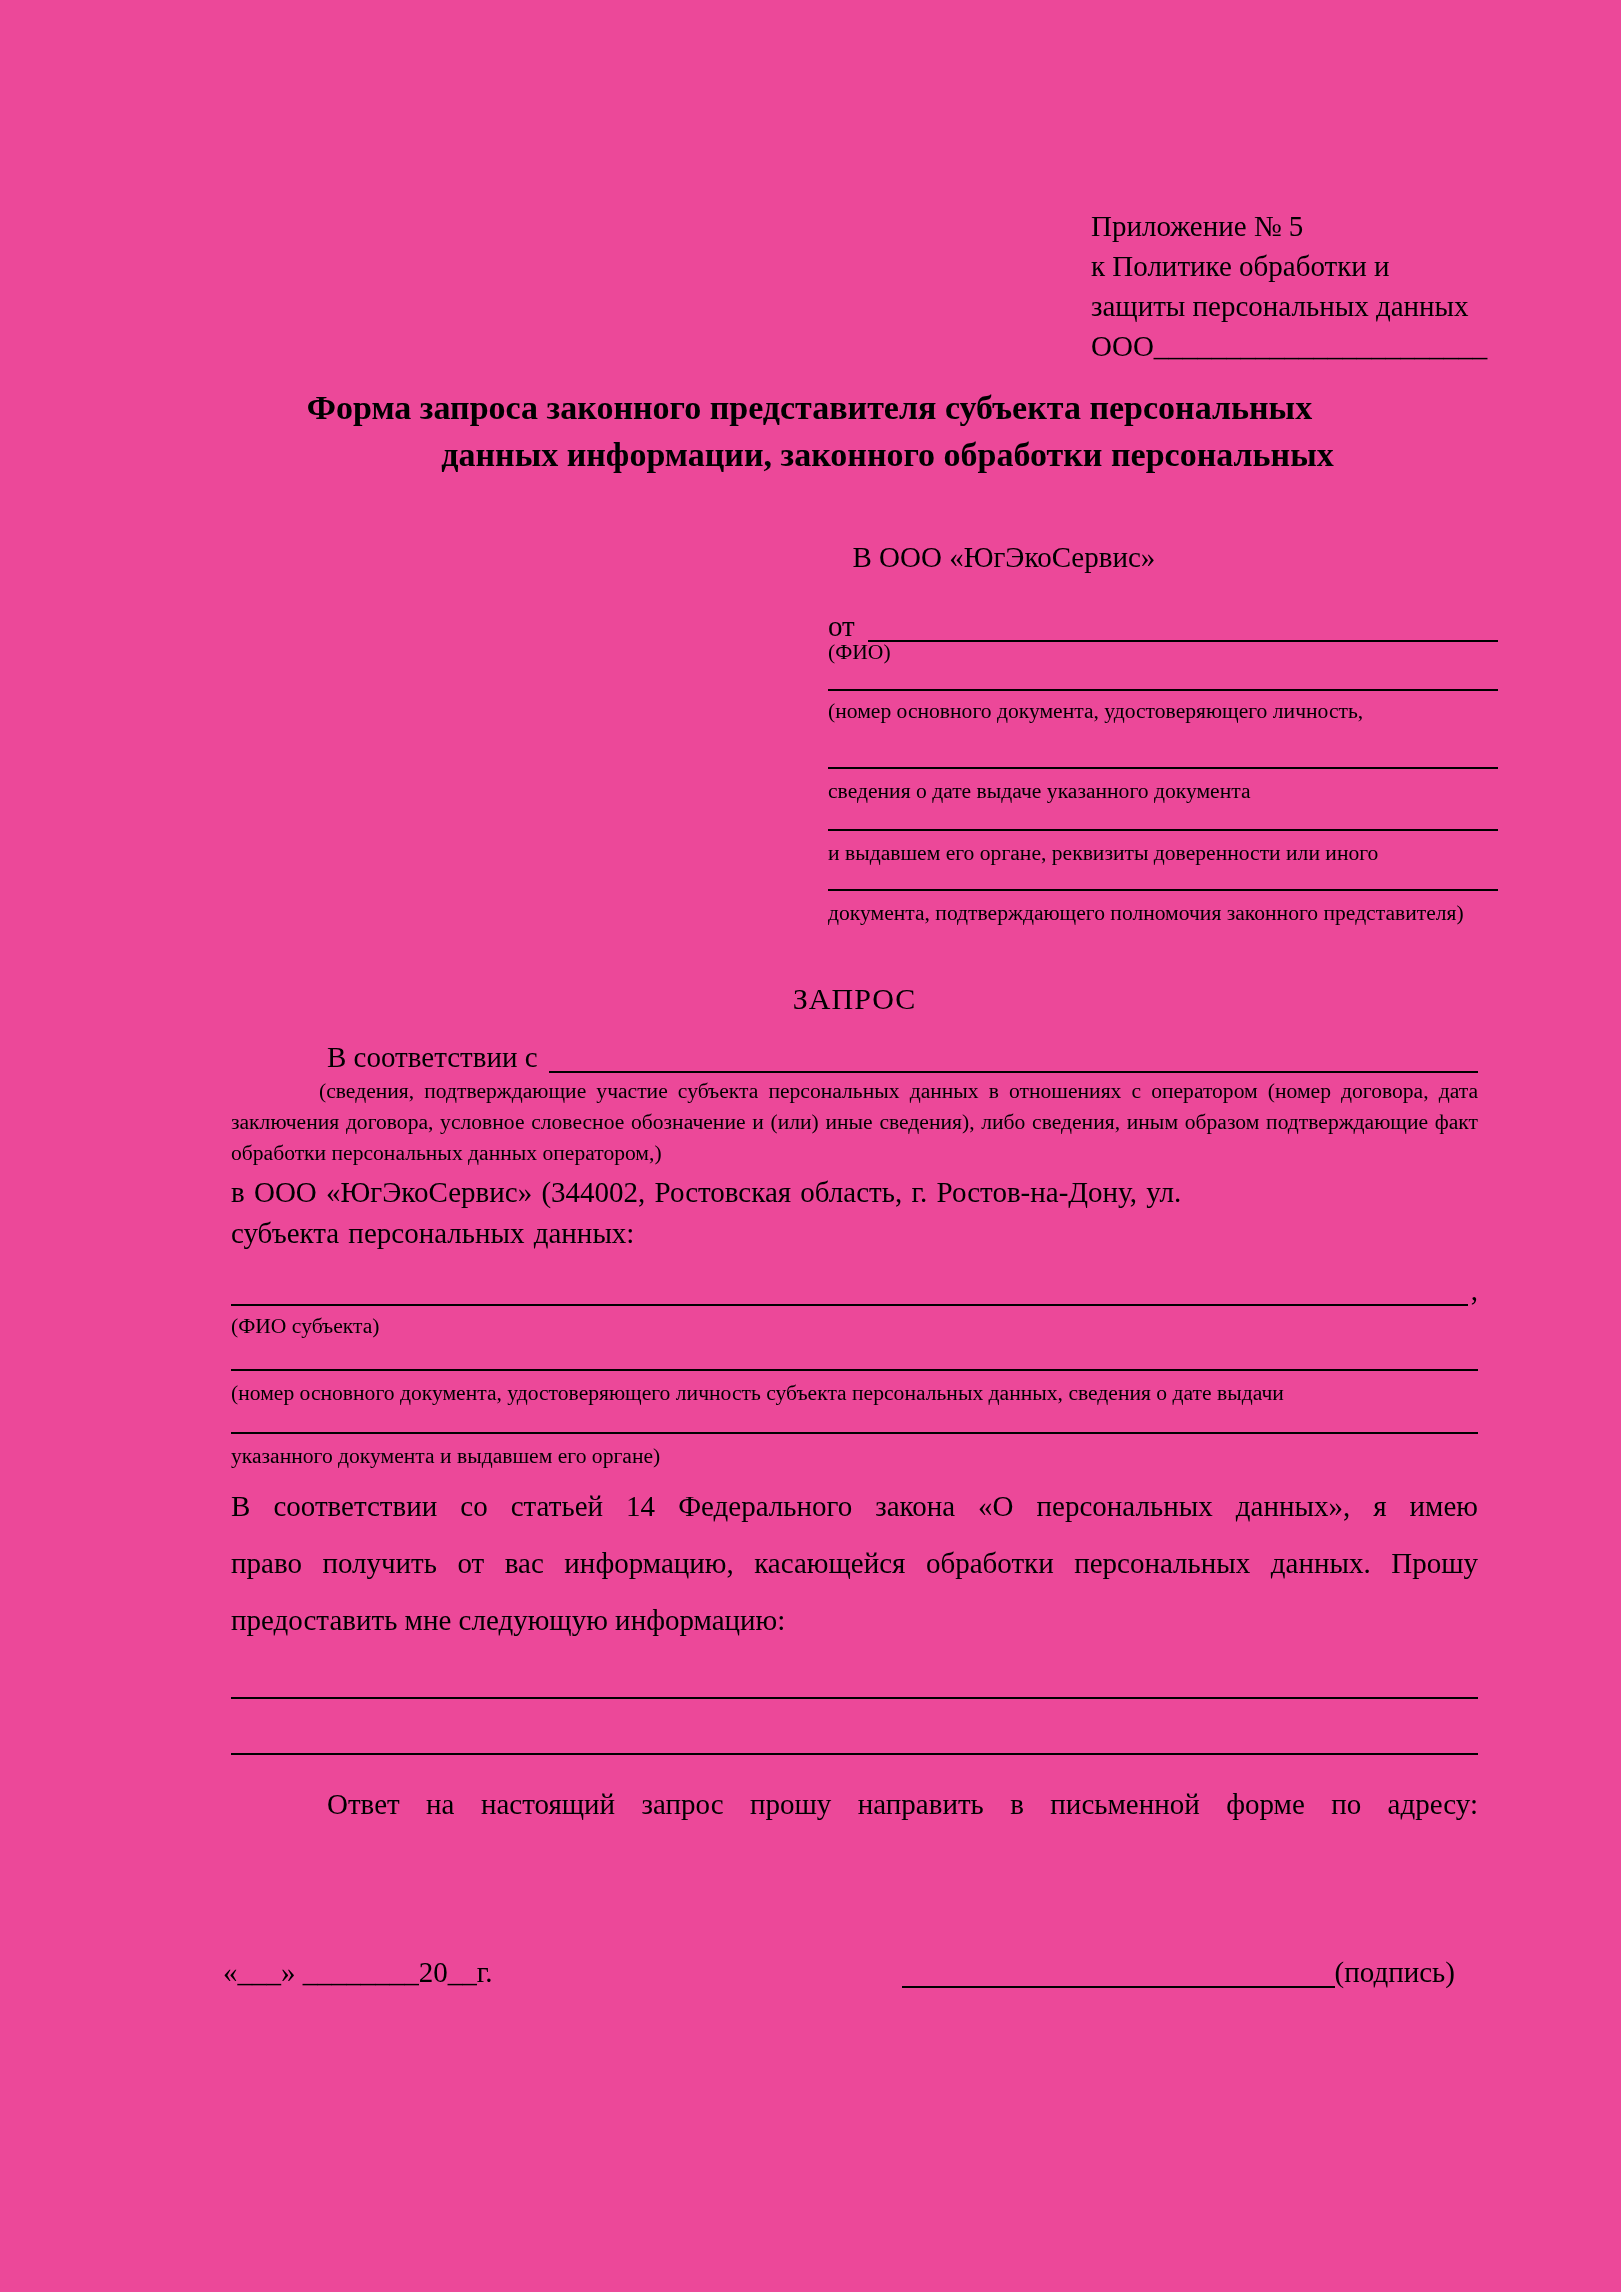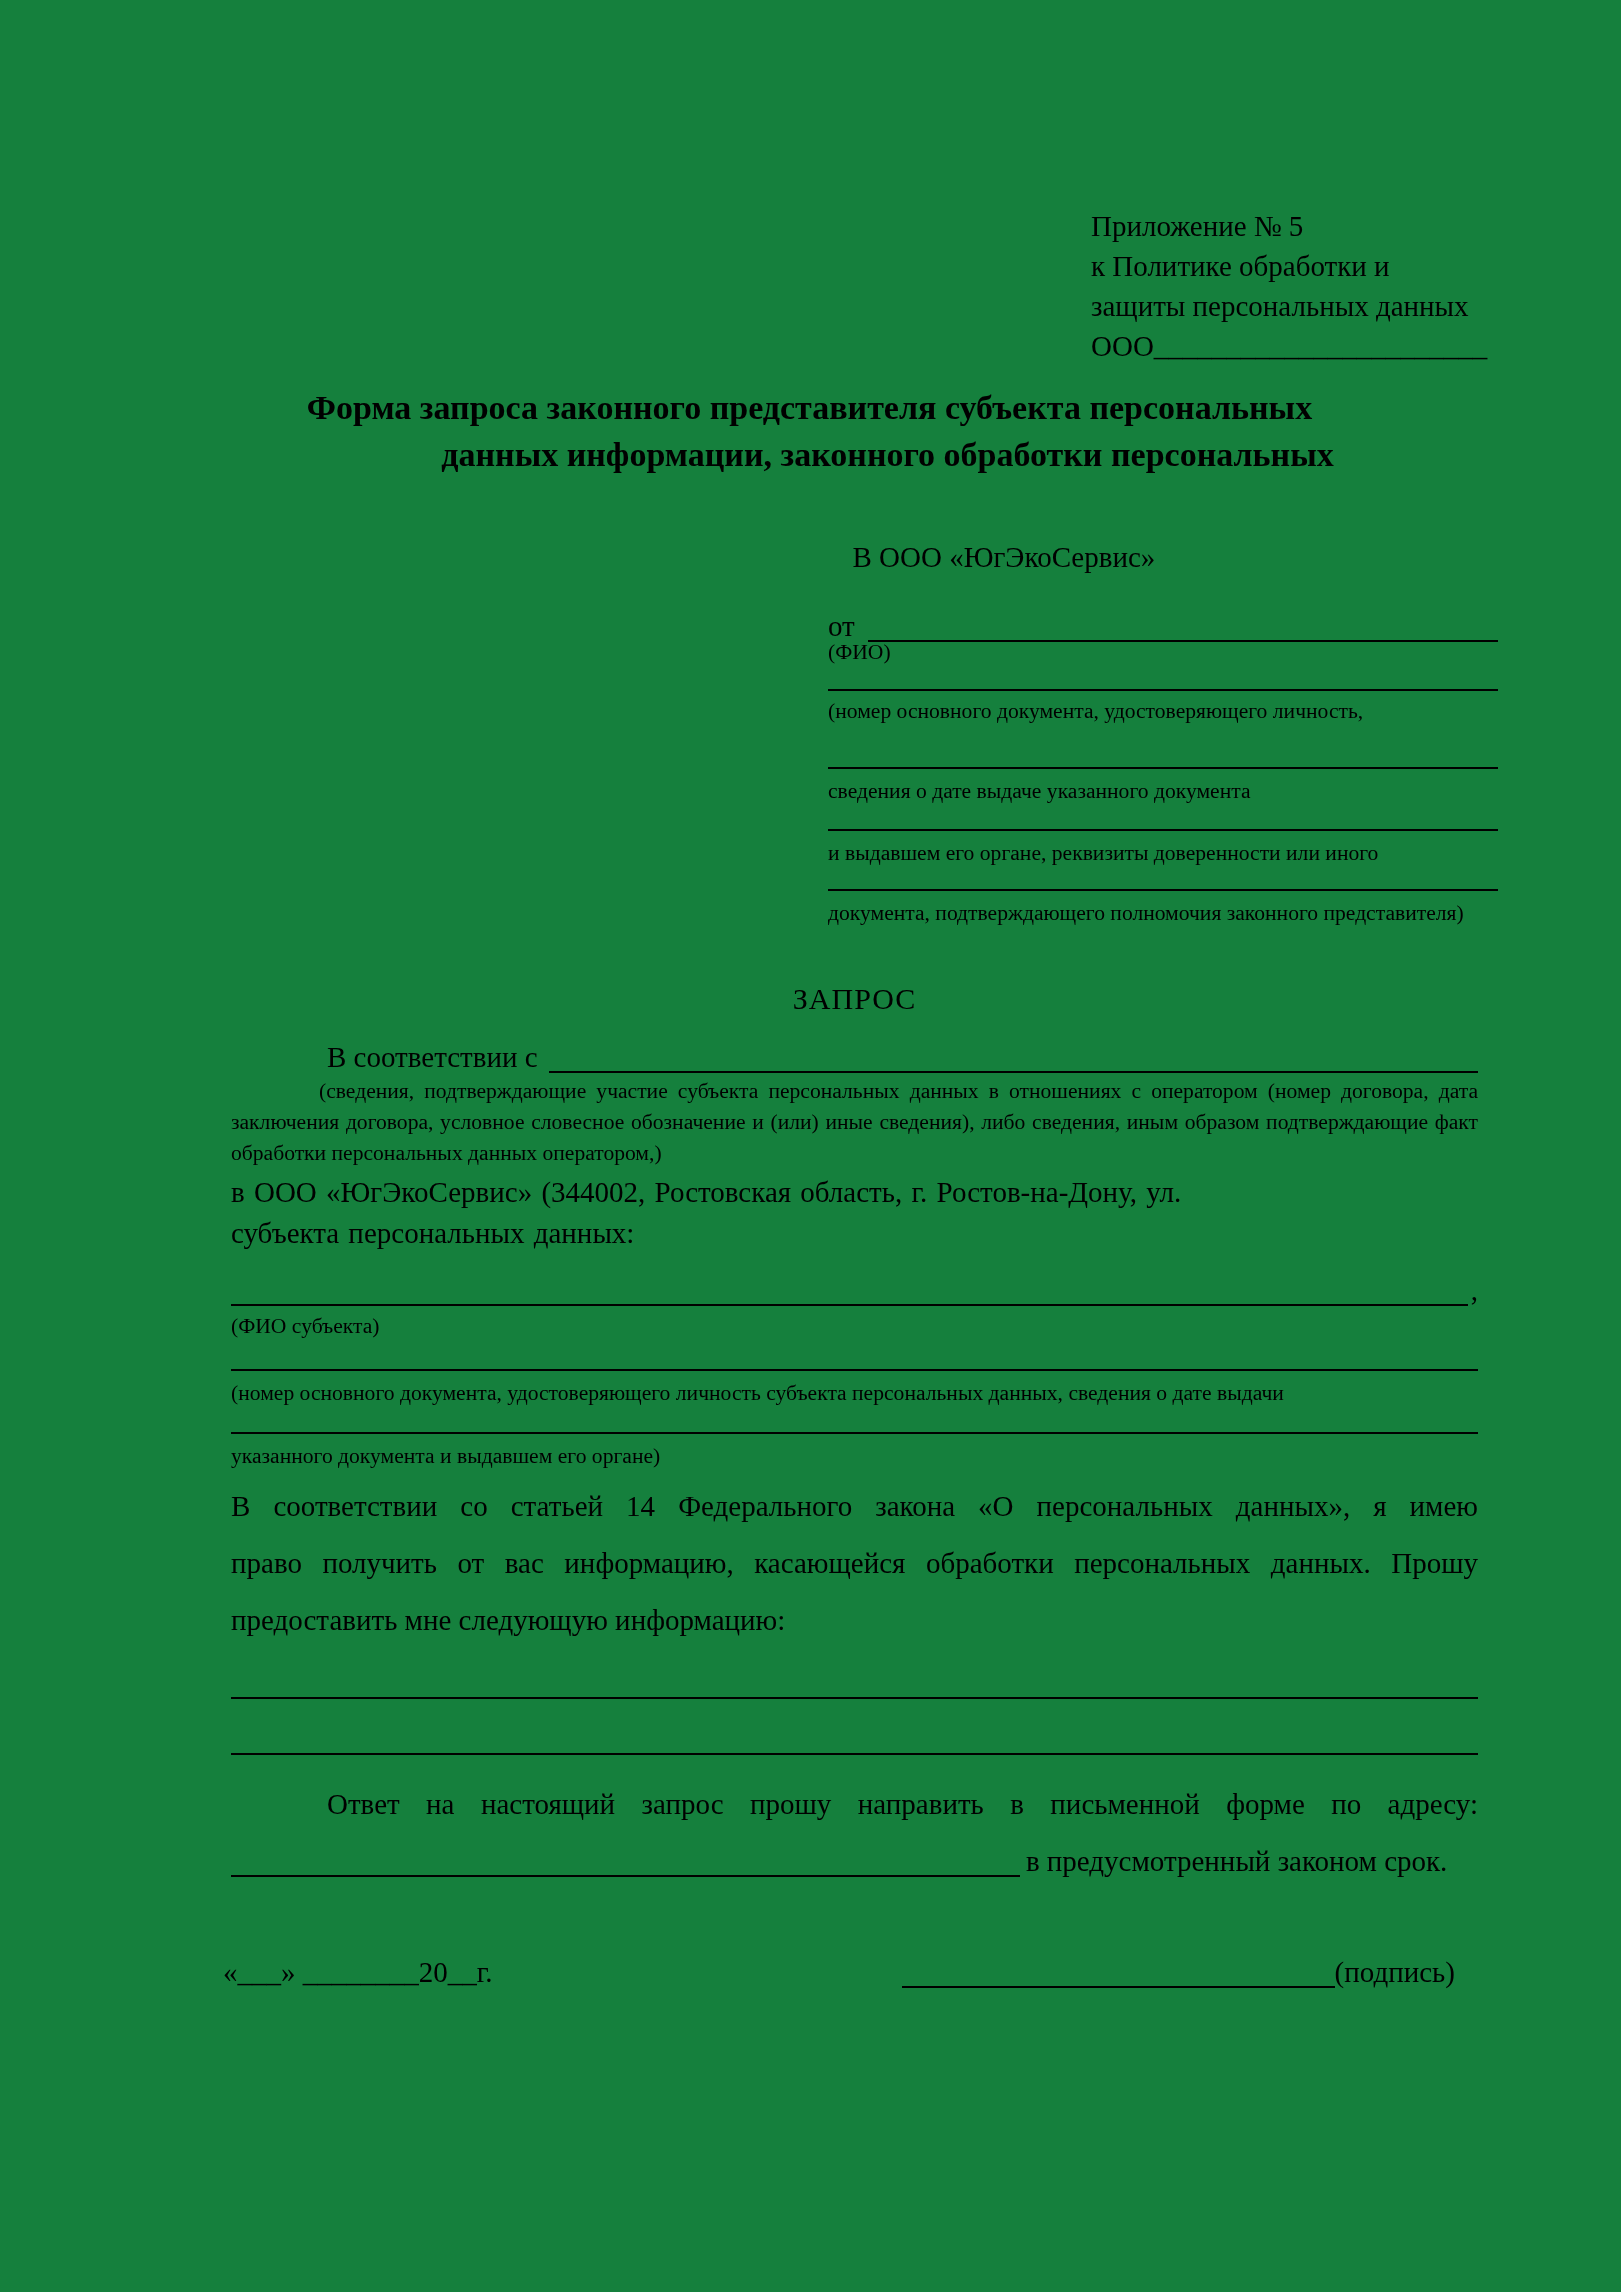--- a/index.html
+++ b/index.html
@@ -5,21 +5,21 @@
   * { margin: 0; padding: 0; box-sizing: border-box; }
   html, body { background: #ffffff; }
   body {
     font-family: "Liberation Serif", "DejaVu Serif", serif;
     color: #000000;
   }
   .page {
     position: relative;
     width: 1621px;
     height: 2293px;
-    background: #15803d;
+    background: #ec4899;
     overflow: hidden;
     font-size: 29px;
     line-height: 41px;
   }
   .abs { position: absolute; }
 
   
   .appendix { left: 1091px; top: 206px; width: 412px; line-height: 40px; }
 
   
@@ -127,24 +127,20 @@
     <div class="jline">В соответствии со статьей 14 Федерального закона «О персональных данных», я имею</div>
     <div class="jline">право получить от вас информацию, касающейся обработки персональных данных. Прошу</div>
     <div>предоставить мне следующую информацию:</div>
   </div>
 
   <div class="abs rule" style="top:1697px; left:231px; width:1247px; right:auto;"></div>
   <div class="abs rule" style="top:1753px; left:231px; width:1247px; right:auto;"></div>
 
   <div class="abs main-left jline indent" style="top:1784px;">Ответ на настоящий запрос прошу направить в письменной форме по адресу:</div>
 
-  <div class="abs main-left deadline-row" style="top:1841px;">
-    <span class="fill" style="max-width:789px;"></span>
-    <span class="txt">в предусмотренный законом срок.</span>
-  </div>
 
   <div class="abs" style="left:223px; top:1952px;">«___» ________20__г.</div>
 
   <div class="abs sig-row" style="left:902px; top:1952px; width:553px;justify-content:space-between;">
     <span class="fill"></span>
     <span class="txt">(подпись)</span>
   </div>
 
 </div>
 

